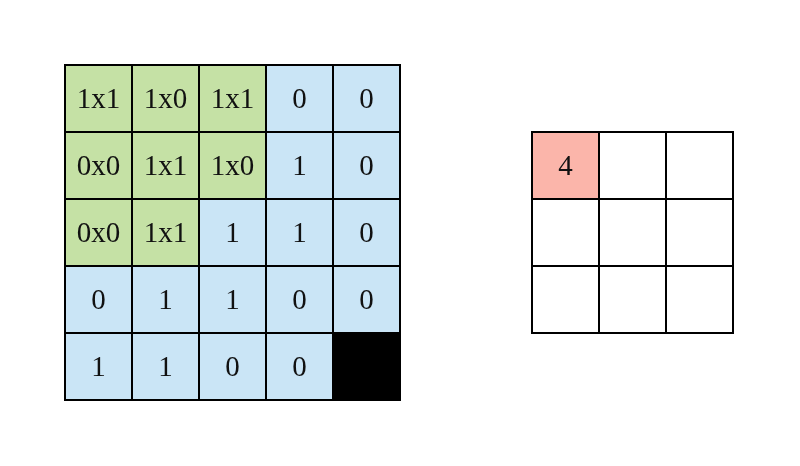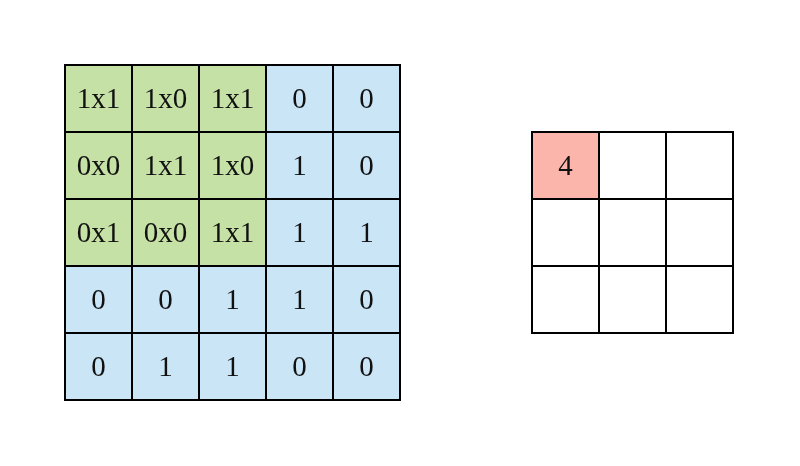--- a/index.html
+++ b/index.html
@@ -48,21 +48,20 @@
       <div class="cell kernel">1x1</div>
       <div class="cell kernel">1x0</div>
       <div class="cell kernel">1x1</div>
       <div class="cell input">0</div>
       <div class="cell input">0</div>
       <div class="cell kernel">0x0</div>
       <div class="cell kernel">1x1</div>
       <div class="cell kernel">1x0</div>
       <div class="cell input">1</div>
       <div class="cell input">0</div>
-      <div class="cell kernel">0x1</div>
       <div class="cell kernel">0x0</div>
       <div class="cell kernel">1x1</div>
       <div class="cell input">1</div>
       <div class="cell input">1</div>
       <div class="cell input">0</div>
       <div class="cell input">0</div>
       <div class="cell input">1</div>
       <div class="cell input">1</div>
       <div class="cell input">0</div>
       <div class="cell input">0</div>

